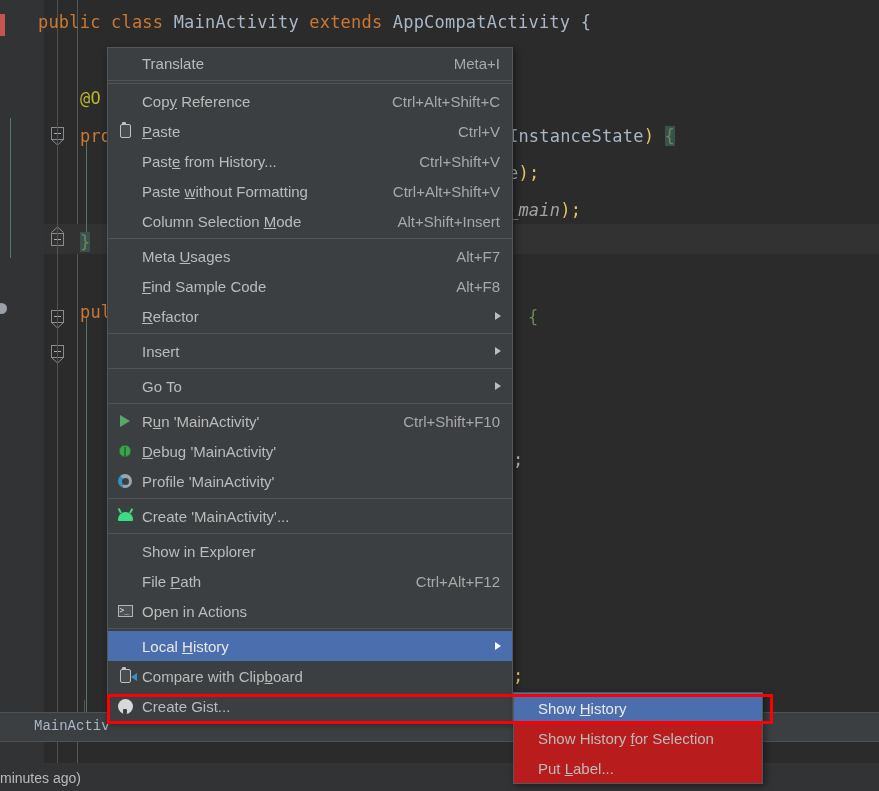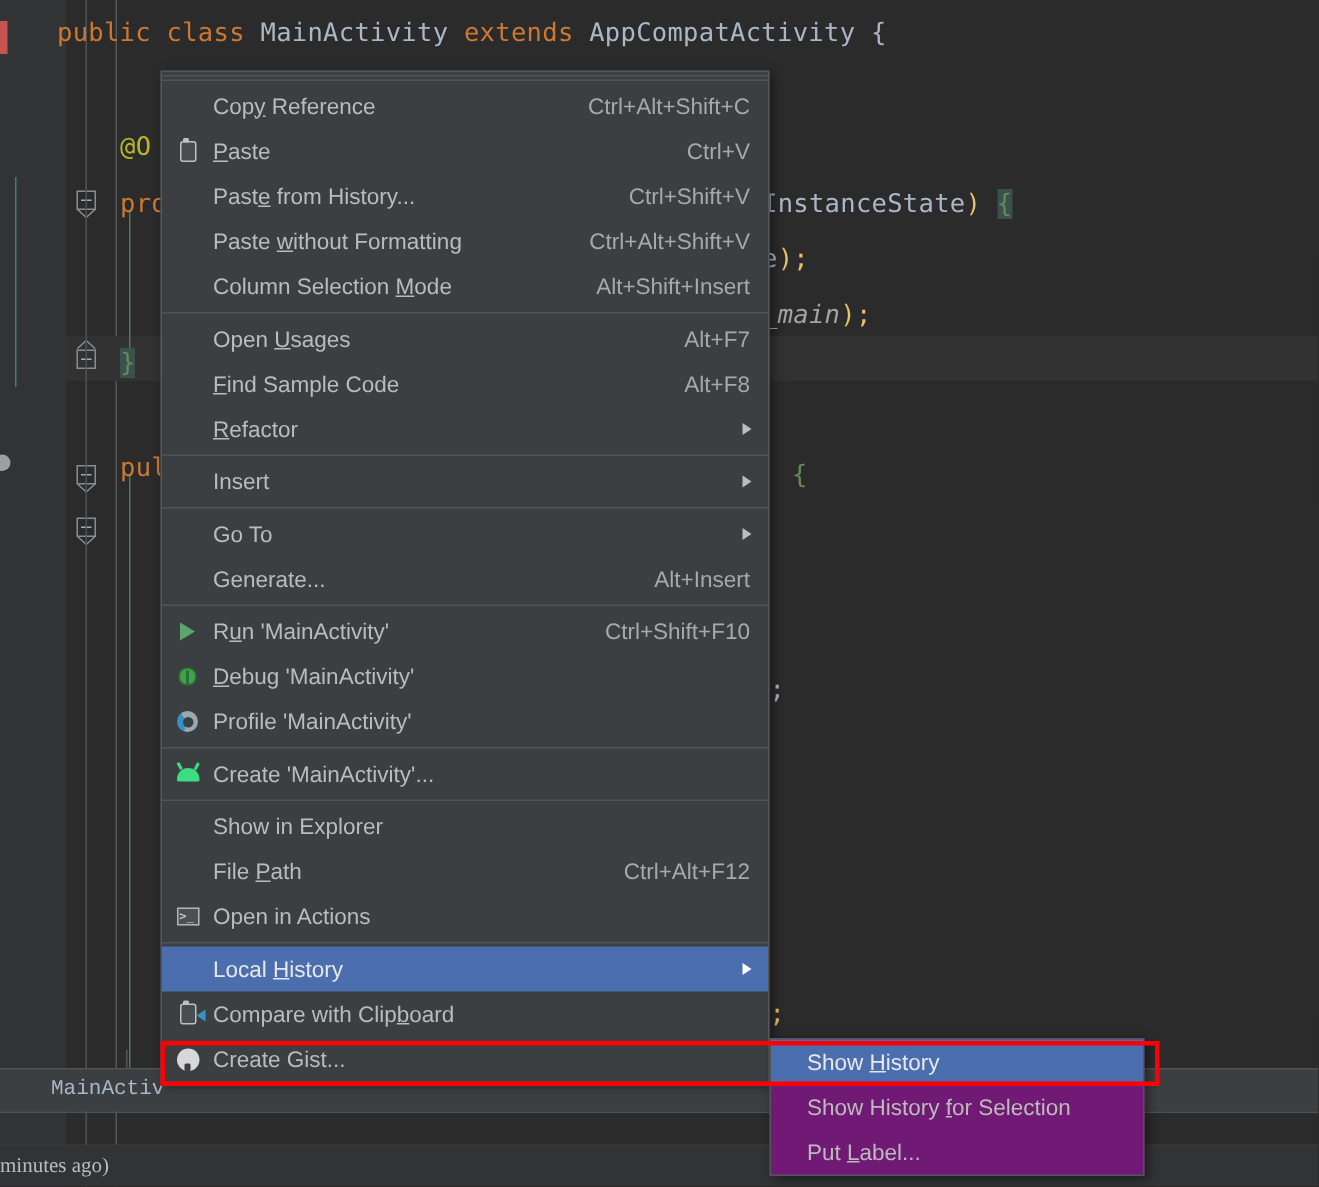--- a/index.html
+++ b/index.html
@@ -91,21 +91,21 @@
     color: #a9b7c6;
   }
   .annot-bg {
     position: absolute;
     left: 0; top: 763px;
     width: 879px; height: 28px;
     background: #313335;
   }
   .annot-txt {
     position: absolute;
-    font-family: Liberation Serif, serif;
+    font-family: Liberation Sans, sans-serif;
     font-size: 14px;
     color: #bbbbbb;
     white-space: pre;
   }
   .status-bg {
     position: absolute;
     left: 0; top: 712px;
     width: 879px; height: 29px;
     background: #3c3f41;
   }
@@ -176,21 +176,21 @@
     height: 1px;
     background: #515457;
     margin: 2px 0;
   }
 
   
   #submenu {
     position: absolute;
     left: 513px; top: 692px;
     width: 250px;
-    background: #701a75;
+    background: #b91c1c;
     border: 1px solid #53575a;
     box-sizing: border-box;
     box-shadow: 2px 2px 7px rgba(0,0,0,0.45);
   }
   #submenu .mi .lbl { margin-left: 24px; }
 
   
   .redbox {
     position: absolute;
     border: 3px solid #fb0007;
@@ -390,20 +390,25 @@
       <div class="codeline" style="left: 508px; top: 200px;"><span class="fld">_main</span><span class="pa">)</span><span class="pa">;</span></div>
       <div class="codeline" style="left: 80px; top: 232px;"><span class="brace-hl">}</span></div>
       <div class="codeline" style="left: 80px; top: 302px;"><span class="k">pul</span></div>
       <div class="codeline" style="left: 528px; top: 307px;"><span class="green">{</span></div>
       <div class="codeline" style="left: 513px; top: 450px;"><span class="id">;</span></div>
       <div class="codeline" style="left: 513px; top: 666px;"><span class="pa">;</span></div>
     </div>
 </div>
 
 <div id="ctxmenu">
+    <div class="mi">
+      <span class="ico"></span>
+      <span class="lbl"><span>Translate</span></span>
+      <span class="shortcut">Meta+I</span>
+    </div>
     <div class="msep"></div>
     <div class="msep"></div>
     <div class="mi">
       <span class="ico"></span>
       <span class="lbl"><span>Cop</span><span class="mnem">y</span><span> Reference</span></span>
       <span class="shortcut">Ctrl+Alt+Shift+C</span>
     </div>
     <div class="mi">
       <span class="ico">
         <span class="clip"></span>
@@ -422,21 +427,21 @@
       <span class="shortcut">Ctrl+Alt+Shift+V</span>
     </div>
     <div class="mi">
       <span class="ico"></span>
       <span class="lbl"><span>Column Selection </span><span class="mnem">M</span><span>ode</span></span>
       <span class="shortcut">Alt+Shift+Insert</span>
     </div>
     <div class="msep"></div>
     <div class="mi">
       <span class="ico"></span>
-      <span class="lbl"><span>Open </span><span class="mnem">U</span><span>sages</span></span>
+      <span class="lbl"><span>Meta </span><span class="mnem">U</span><span>sages</span></span>
       <span class="shortcut">Alt+F7</span>
     </div>
     <div class="mi">
       <span class="ico"></span>
       <span class="lbl"><span class="mnem">F</span><span>ind Sample Code</span></span>
       <span class="shortcut">Alt+F8</span>
     </div>
     <div class="mi">
       <span class="ico"></span>
       <span class="lbl"><span class="mnem">R</span><span>efactor</span></span>
@@ -447,25 +452,20 @@
       <span class="ico"></span>
       <span class="lbl"><span>Insert</span></span>
       <span class="arrow"></span>
     </div>
     <div class="msep"></div>
     <div class="mi">
       <span class="ico"></span>
       <span class="lbl"><span>Go To</span></span>
       <span class="arrow"></span>
     </div>
-    <div class="mi">
-      <span class="ico"></span>
-      <span class="lbl"><span>Generate...</span></span>
-      <span class="shortcut">Alt+Insert</span>
-    </div>
     <div class="msep"></div>
     <div class="mi">
       <span class="ico">
         <span class="playtri"></span>
       </span>
       <span class="lbl"><span>R</span><span class="mnem">u</span><span>n 'MainActivity'</span></span>
       <span class="shortcut">Ctrl+Shift+F10</span>
     </div>
     <div class="mi">
       <span class="ico">

